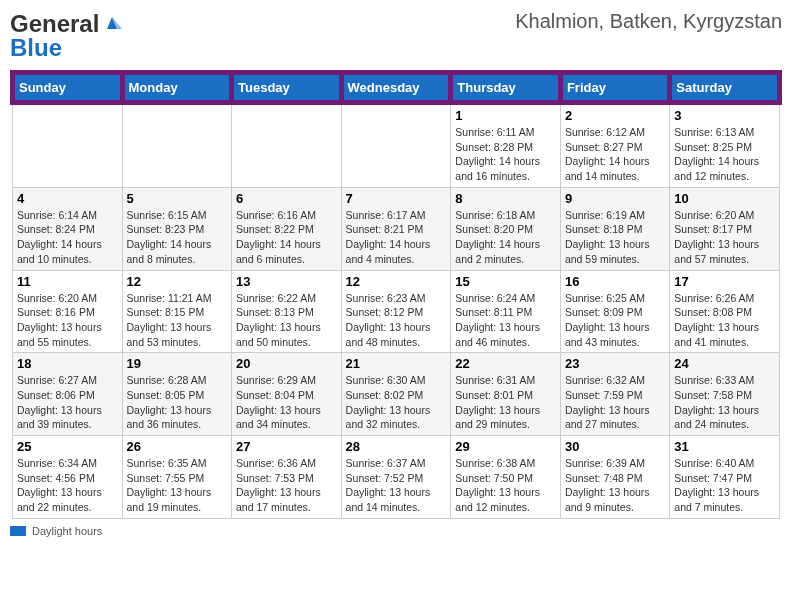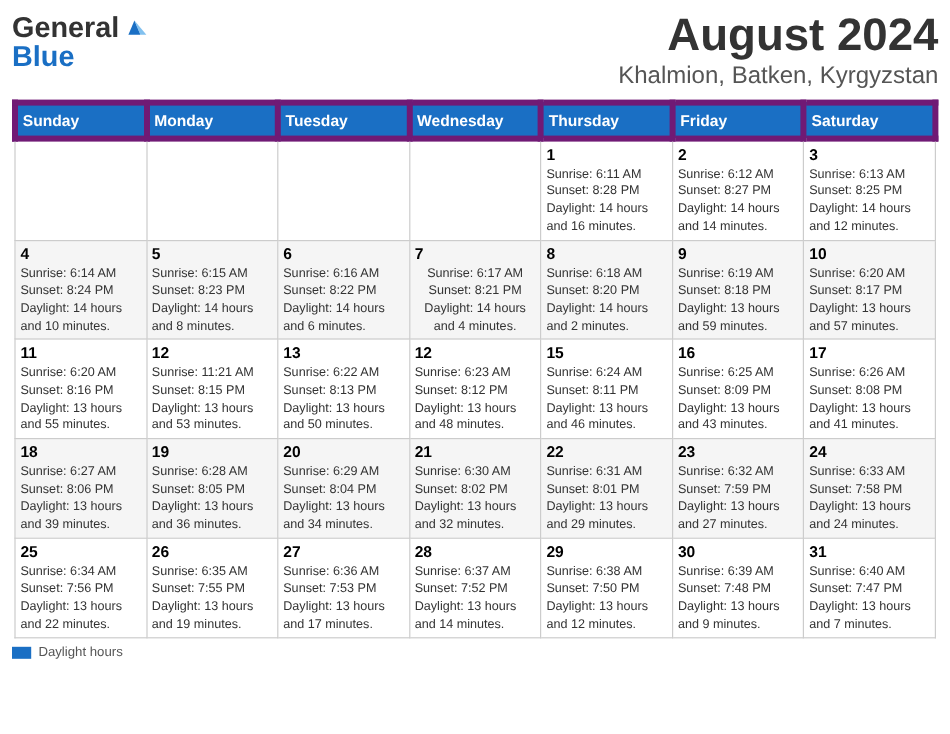--- a/index.html
+++ b/index.html
@@ -102,21 +102,20 @@
       <svg width="22" height="22" viewBox="0 0 22 22" style="margin-left:2px;margin-top:-4px;">
         <polygon points="6,18 16,18 11,6" fill="#1a6fc4"></polygon>
         <polygon points="11,6 21,18 16,18" fill="#4da6e8" opacity="0.7"></polygon>
       </svg>
     </div>
     <div style="margin-top:-4px;">
       <span class="logo-blue">Blue</span>
     </div>
   </div>
   <div class="title-block">
-    <div class="month-title">August 2024</div>
     <div class="location">Khalmion, Batken, Kyrgyzstan</div>
   </div>
 </div>
 
 <table class="calendar">
   <thead>
     <tr>
     <th>Sunday</th>
         <th>Monday</th>
         <th>Tuesday</th>
@@ -165,21 +164,21 @@
 Daylight: 14 hours and 8 minutes.</div>
         </td>
         <td>
           <span class="day-number">6</span>
           <div class="day-info" style="white-space: pre-line;">Sunrise: 6:16 AM
 Sunset: 8:22 PM
 Daylight: 14 hours and 6 minutes.</div>
         </td>
         <td>
           <span class="day-number">7</span>
-          <div class="day-info" style="white-space: pre-line; text-align: center;">Sunrise: 6:17 AM
+          <div class="day-info" style="white-space: pre-line;">Sunrise: 6:17 AM
 Sunset: 8:21 PM
 Daylight: 14 hours and 4 minutes.</div>
         </td>
         <td>
           <span class="day-number">8</span>
           <div class="day-info" style="white-space: pre-line;">Sunrise: 6:18 AM
 Sunset: 8:20 PM
 Daylight: 14 hours and 2 minutes.</div>
         </td>
         <td>
@@ -280,21 +279,21 @@
           <span class="day-number">24</span>
           <div class="day-info" style="white-space: pre-line;">Sunrise: 6:33 AM
 Sunset: 7:58 PM
 Daylight: 13 hours and 24 minutes.</div>
         </td>
       </tr>
       <tr>
         <td>
           <span class="day-number">25</span>
           <div class="day-info" style="white-space: pre-line;">Sunrise: 6:34 AM
-Sunset: 7:56 PM
+Sunset: 4:56 PM
 Daylight: 13 hours and 22 minutes.</div>
         </td>
         <td>
           <span class="day-number">26</span>
           <div class="day-info" style="white-space: pre-line;">Sunrise: 6:35 AM
 Sunset: 7:55 PM
 Daylight: 13 hours and 19 minutes.</div>
         </td>
         <td>
           <span class="day-number">27</span>

